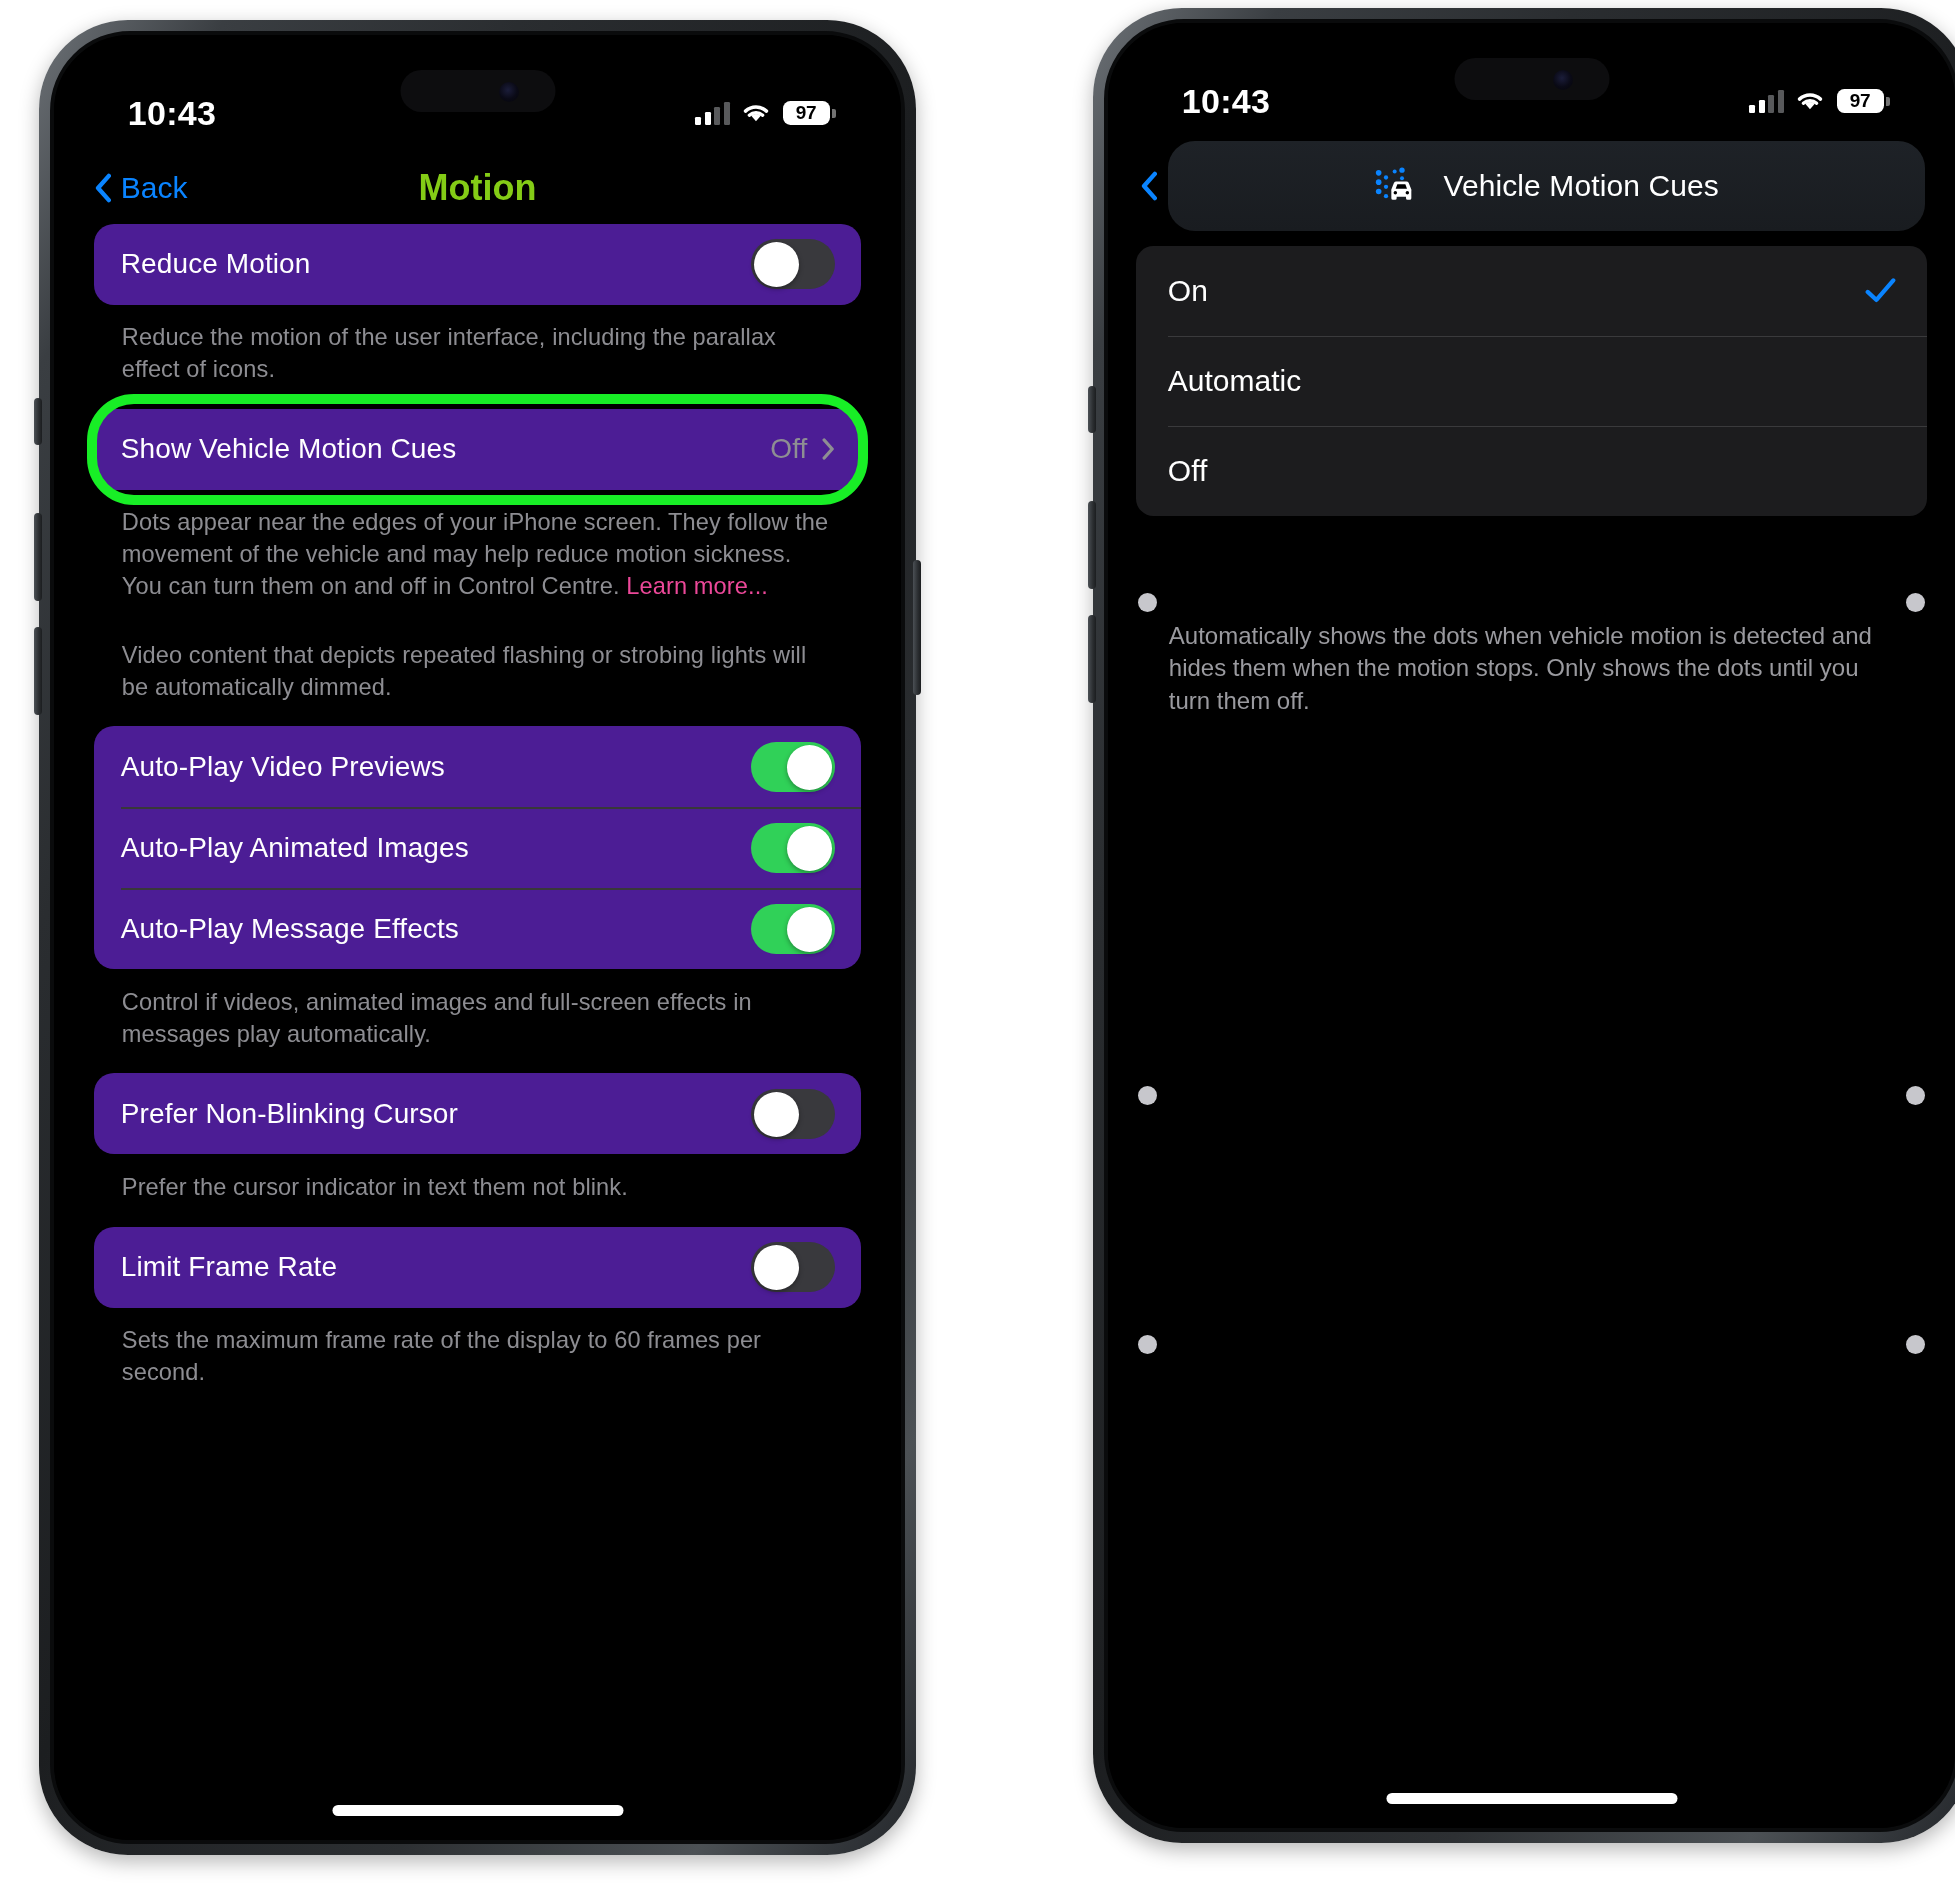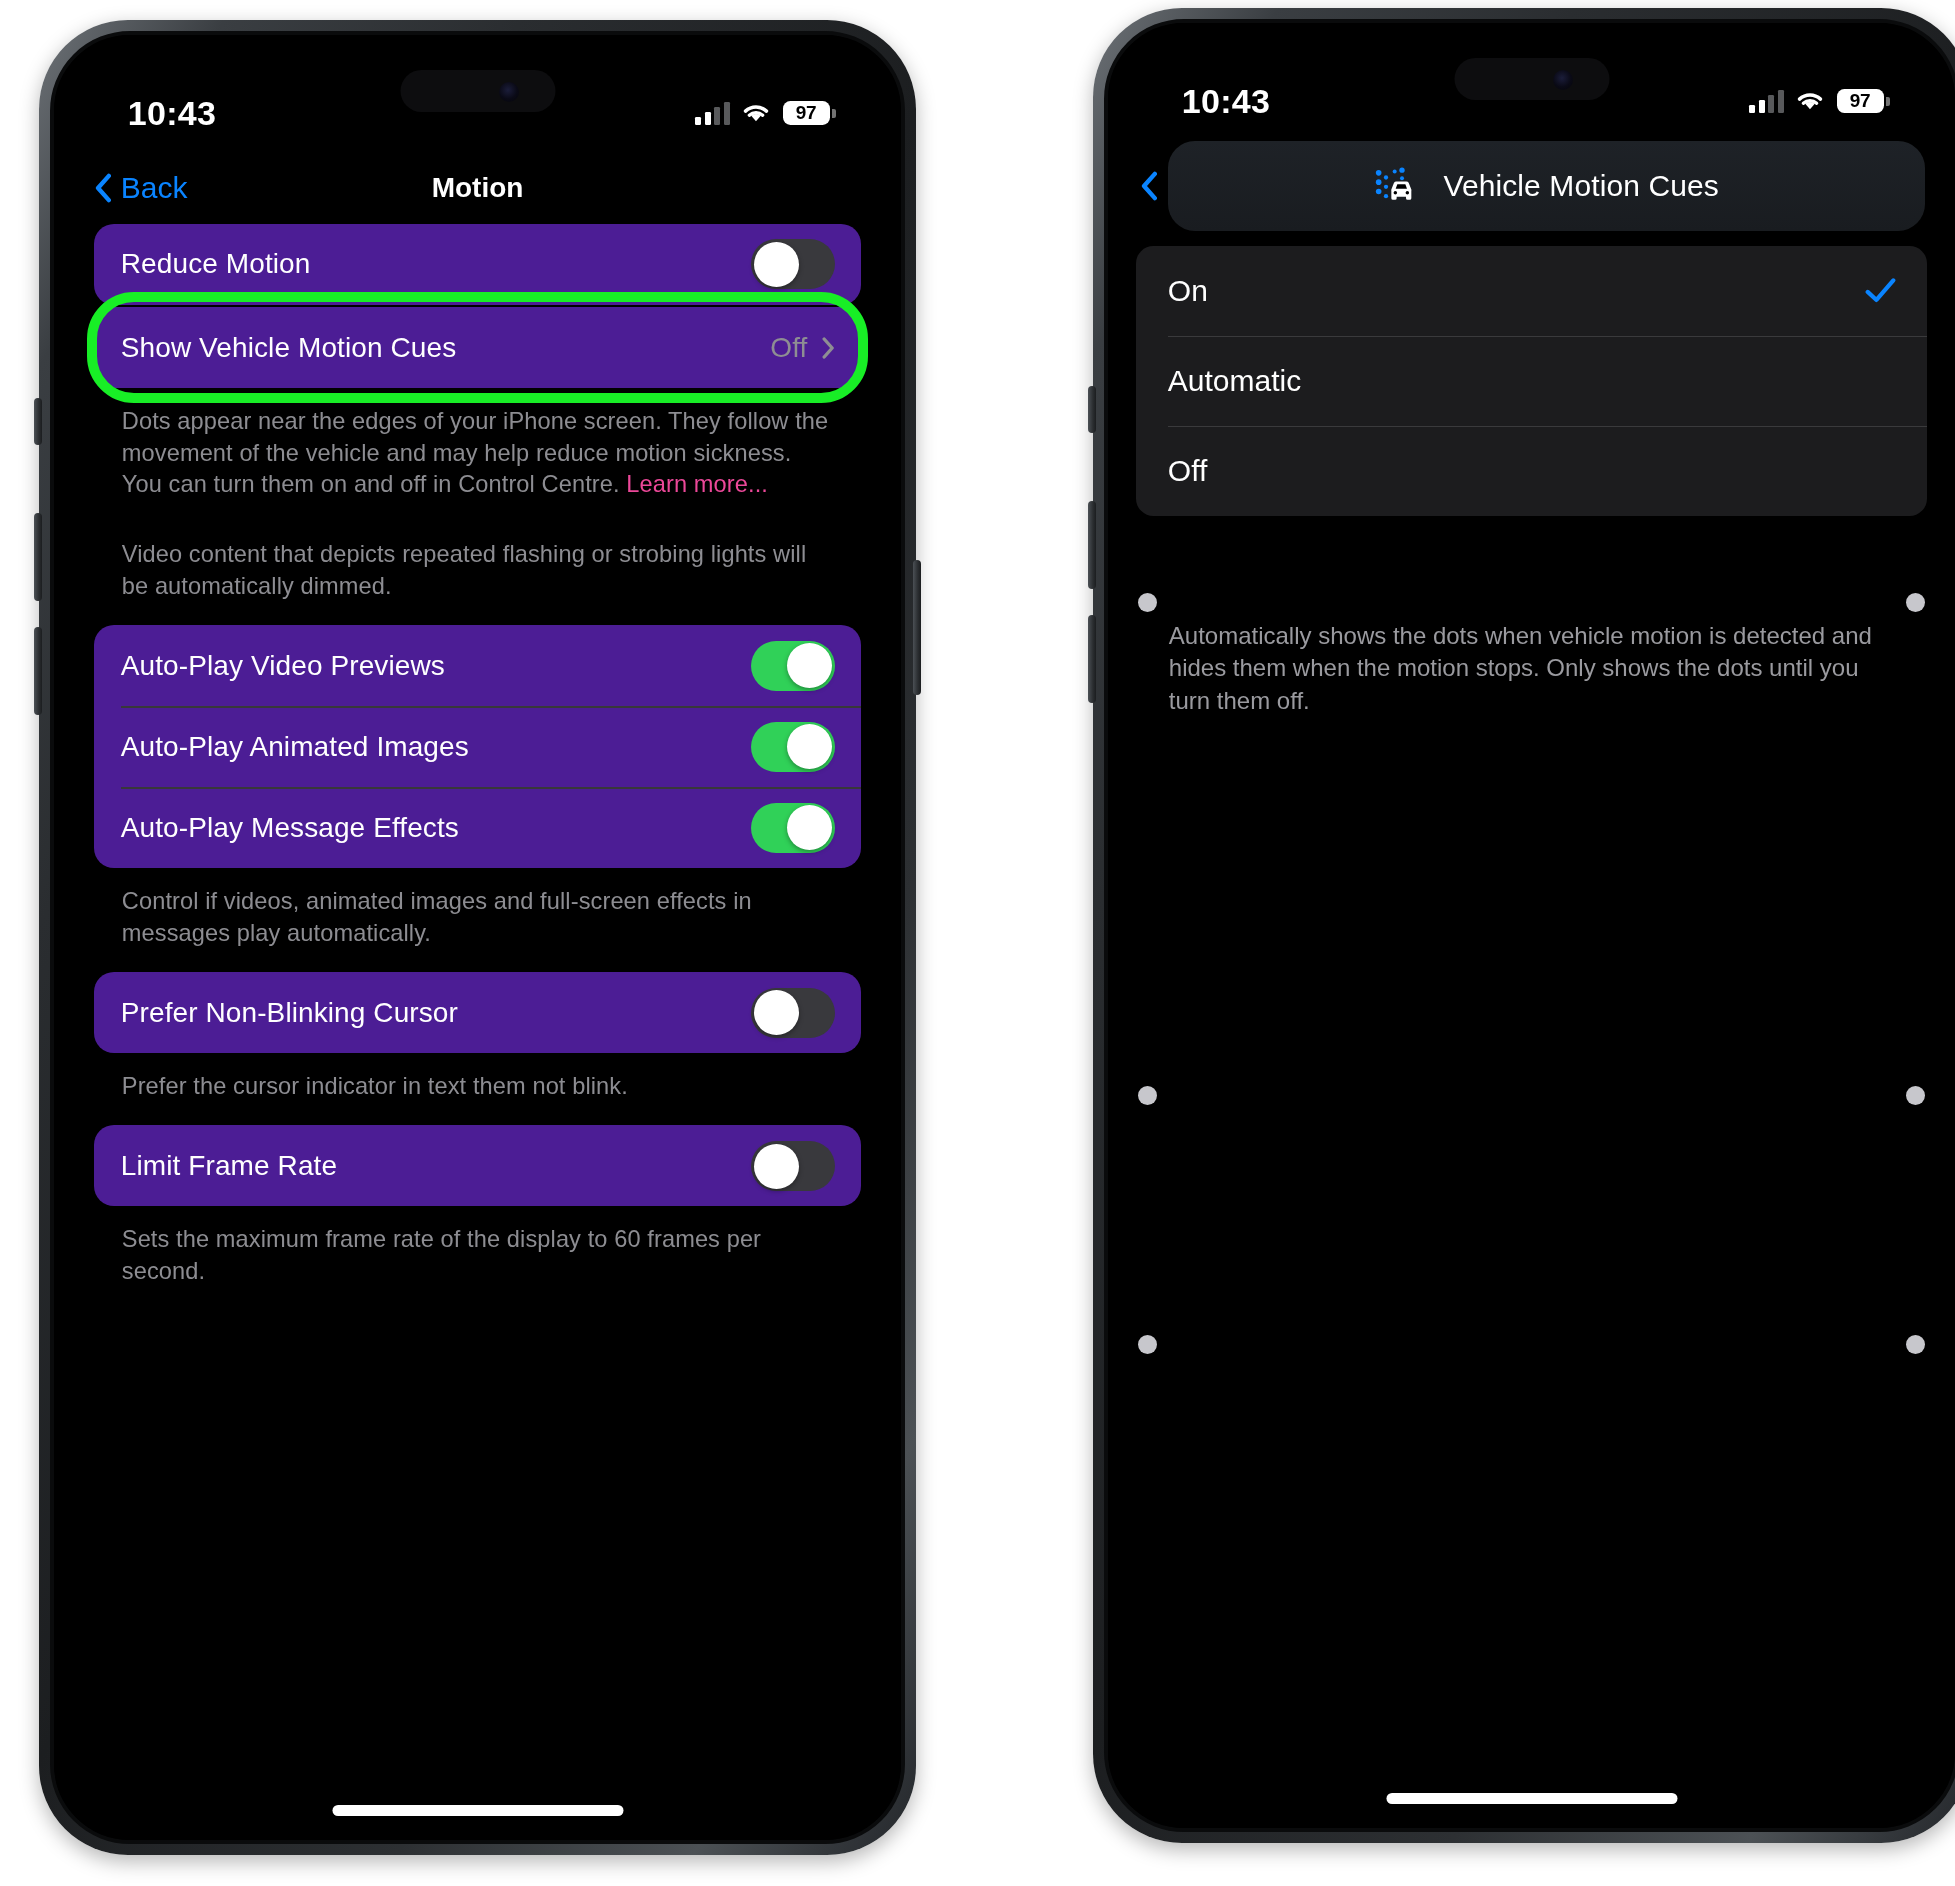--- a/index.html
+++ b/index.html
@@ -144,22 +144,22 @@
     font-size: 30px;
     cursor: pointer;
   }
   .chev-left {
     width: 17.5px; height: 30px;
   }
   .nav-title {
     position: absolute;
     left: 0; right: 0;
     text-align: center;
-    color: #ffffff;
-    font-size: 28px;
+    color: #84cc16;
+    font-size: 36px;
     font-weight: 700;
     pointer-events: none;
   }
 
   
   .content {
     position: absolute;
     top: 189px; left: 0; right: 0; bottom: 0;
     padding: 0 40px;
     overflow: hidden;
@@ -379,20 +379,21 @@
         <div class="content">
 
           <div class="group">
             <div class="row">
               <span class="row-label">Reduce Motion</span>
               <div class="toggle">
                   <div class="knob"></div>
                 </div>
             </div>
           </div>
+          <div class="footnote">Reduce the motion of the user interface, including the parallax effect of icons.</div>
 
           <div class="highlight-wrap">
             <div class="group">
               <div class="row">
                 <span class="row-label">Show Vehicle Motion Cues</span>
                 <div class="row-right">
                   <span class="row-value">Off</span>
                   <svg class="chev-right" viewBox="0 0 19 33">
                     <path d="M3 3 L15 16.5 L3 30" stroke="#8e8e93" stroke-width="5" fill="none" stroke-linecap="round" stroke-linejoin="round"></path>
                   </svg>

